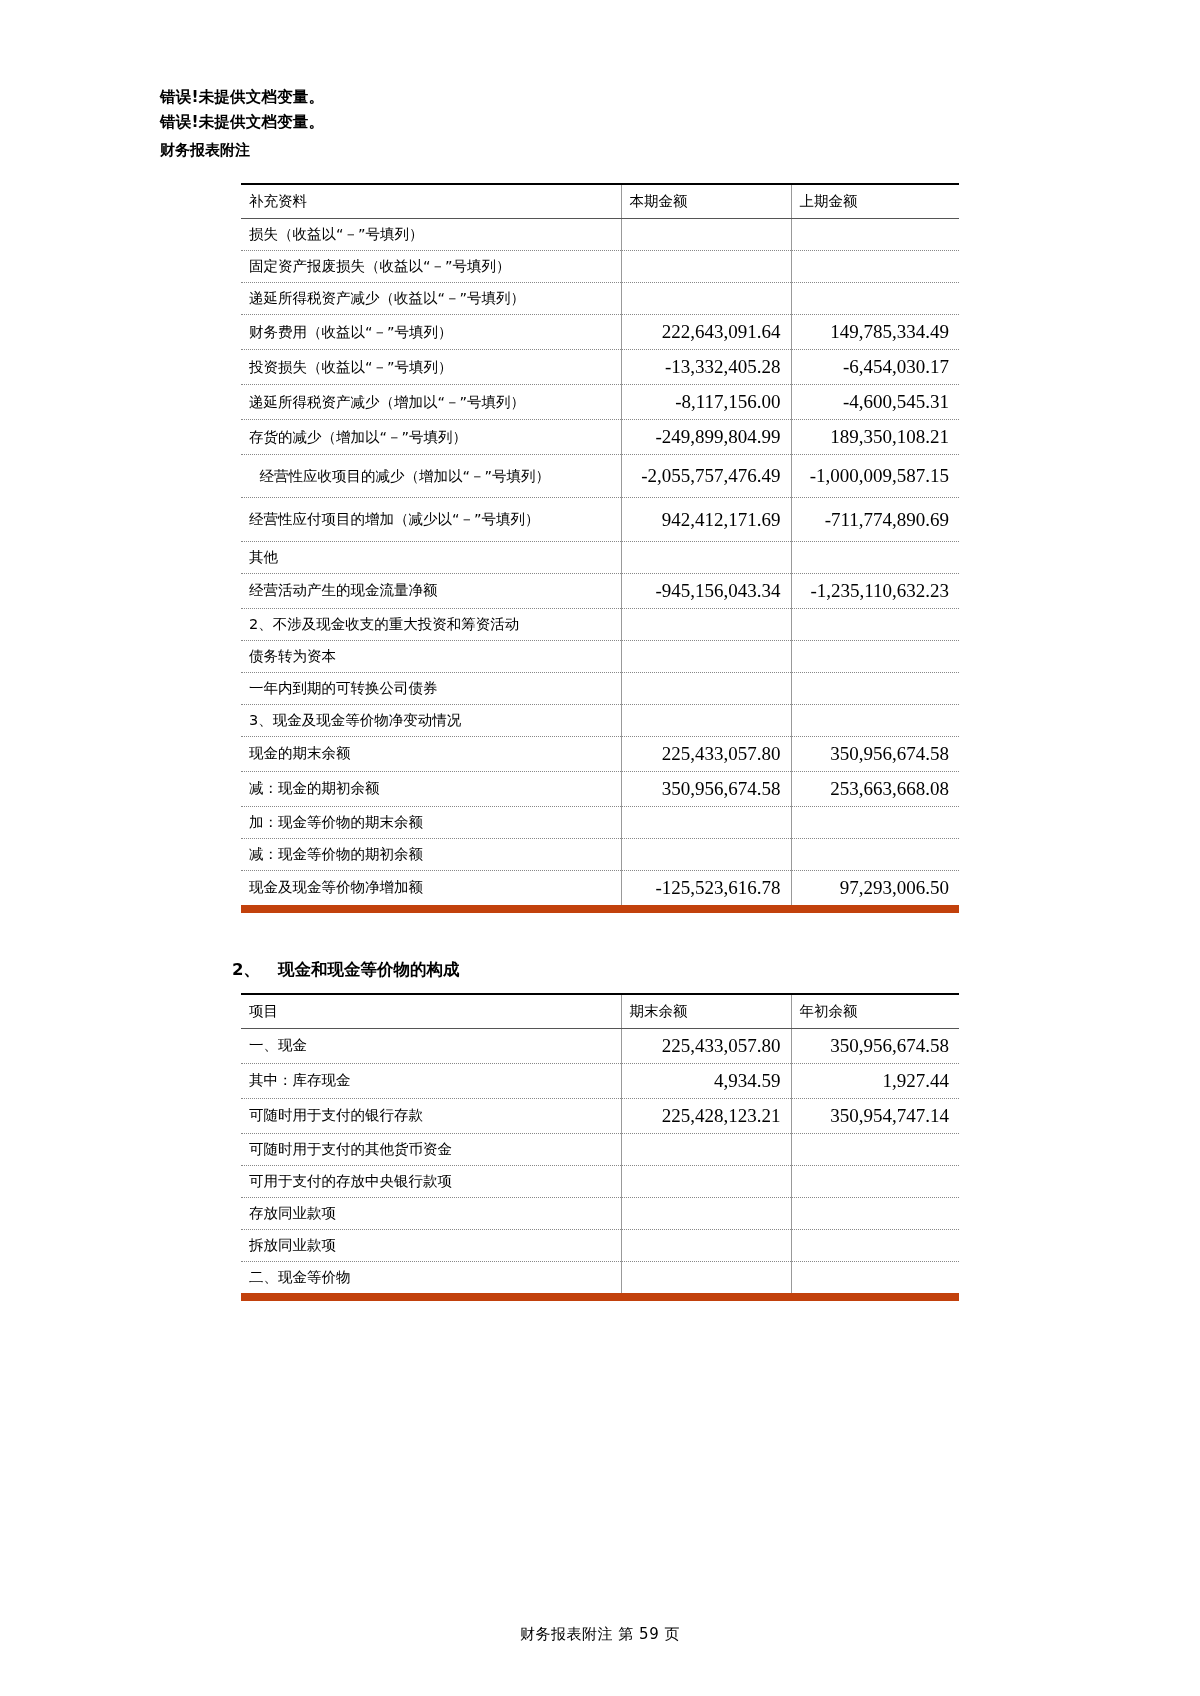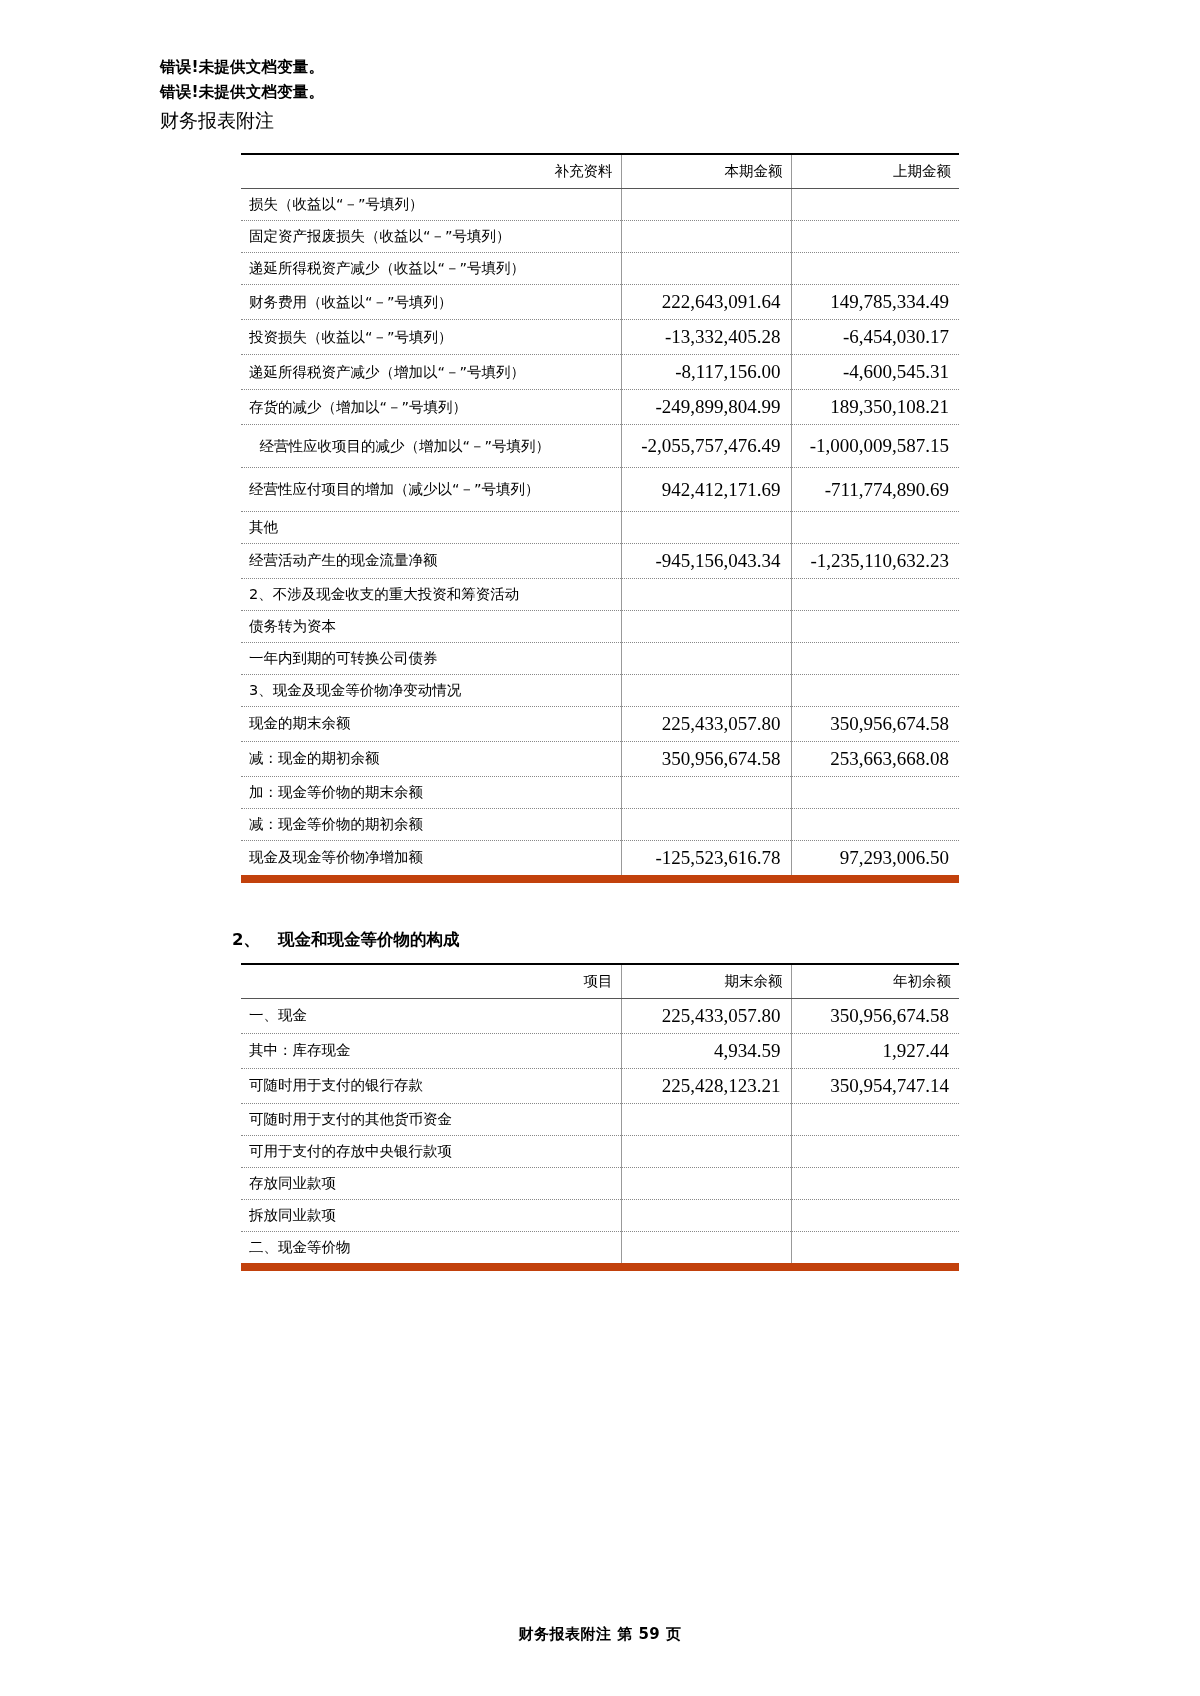--- a/index.html
+++ b/index.html
@@ -12,33 +12,33 @@
     height: 1696px;
     font-family: "Liberation Serif", "DejaVu Serif", serif;
     color: #000000;
     position: relative;
   }
   .page {
     position: relative;
     width: 1200px;
     height: 1696px;
     box-sizing: border-box;
-    padding: 55px 160px 0 160px;
+    padding: 85px 160px 0 160px;
   }
   .header-line {
     font-family: "DejaVu Sans", "Liberation Sans", sans-serif;
     font-weight: bold;
     font-size: 15.5px;
     line-height: 25px;
     letter-spacing: 0.2px;
   }
   .header-sub {
     font-family: "DejaVu Sans", "Liberation Sans", sans-serif;
-    font-weight: normal;
-    font-size: 19px;
+    font-weight: bold;
+    font-size: 15px;
     line-height: 26px;
     margin-top: 2px;
   }
   table.fin {
     border-collapse: collapse;
     width: 718px;
     margin: 0 auto;
     table-layout: fixed;
   }
   table.fin td {
@@ -51,21 +51,21 @@
     border-bottom: 1px dotted #888;
     font-family: "DejaVu Sans", "Liberation Sans", sans-serif;
   }
   table.fin td.num {
     text-align: right;
     font-family: "Liberation Serif", "DejaVu Serif", serif;
     font-size: 19px;
     padding-right: 10px;
   }
   table.fin td.hdr {
-    text-align: right;
+    text-align: left;
     font-size: 14.5px;
     padding: 7px 8px;
     margin-top: 32px;
   }
   table.fin tr.head td {
     border-top: 2px solid #000;
     border-bottom: 1px solid #555;
   }
   table.fin tr.last td {
     border-bottom: 8px solid #c2410c;
@@ -89,21 +89,21 @@
   }
   .section-title .num { width: 46px; display: inline-block; }
   .two-line { line-height: 1.55; }
   .footer {
     position: absolute;
     bottom: 52px;
     left: 0;
     width: 1200px;
     text-align: center;
     font-family: "DejaVu Sans", "Liberation Sans", sans-serif;
-    font-weight: bold;
+    font-weight: normal;
     font-size: 15px;
     letter-spacing: 0.5px;
   }
 </style>
 </head>
 <body>
 
 <div class="page">
 
   <div>

